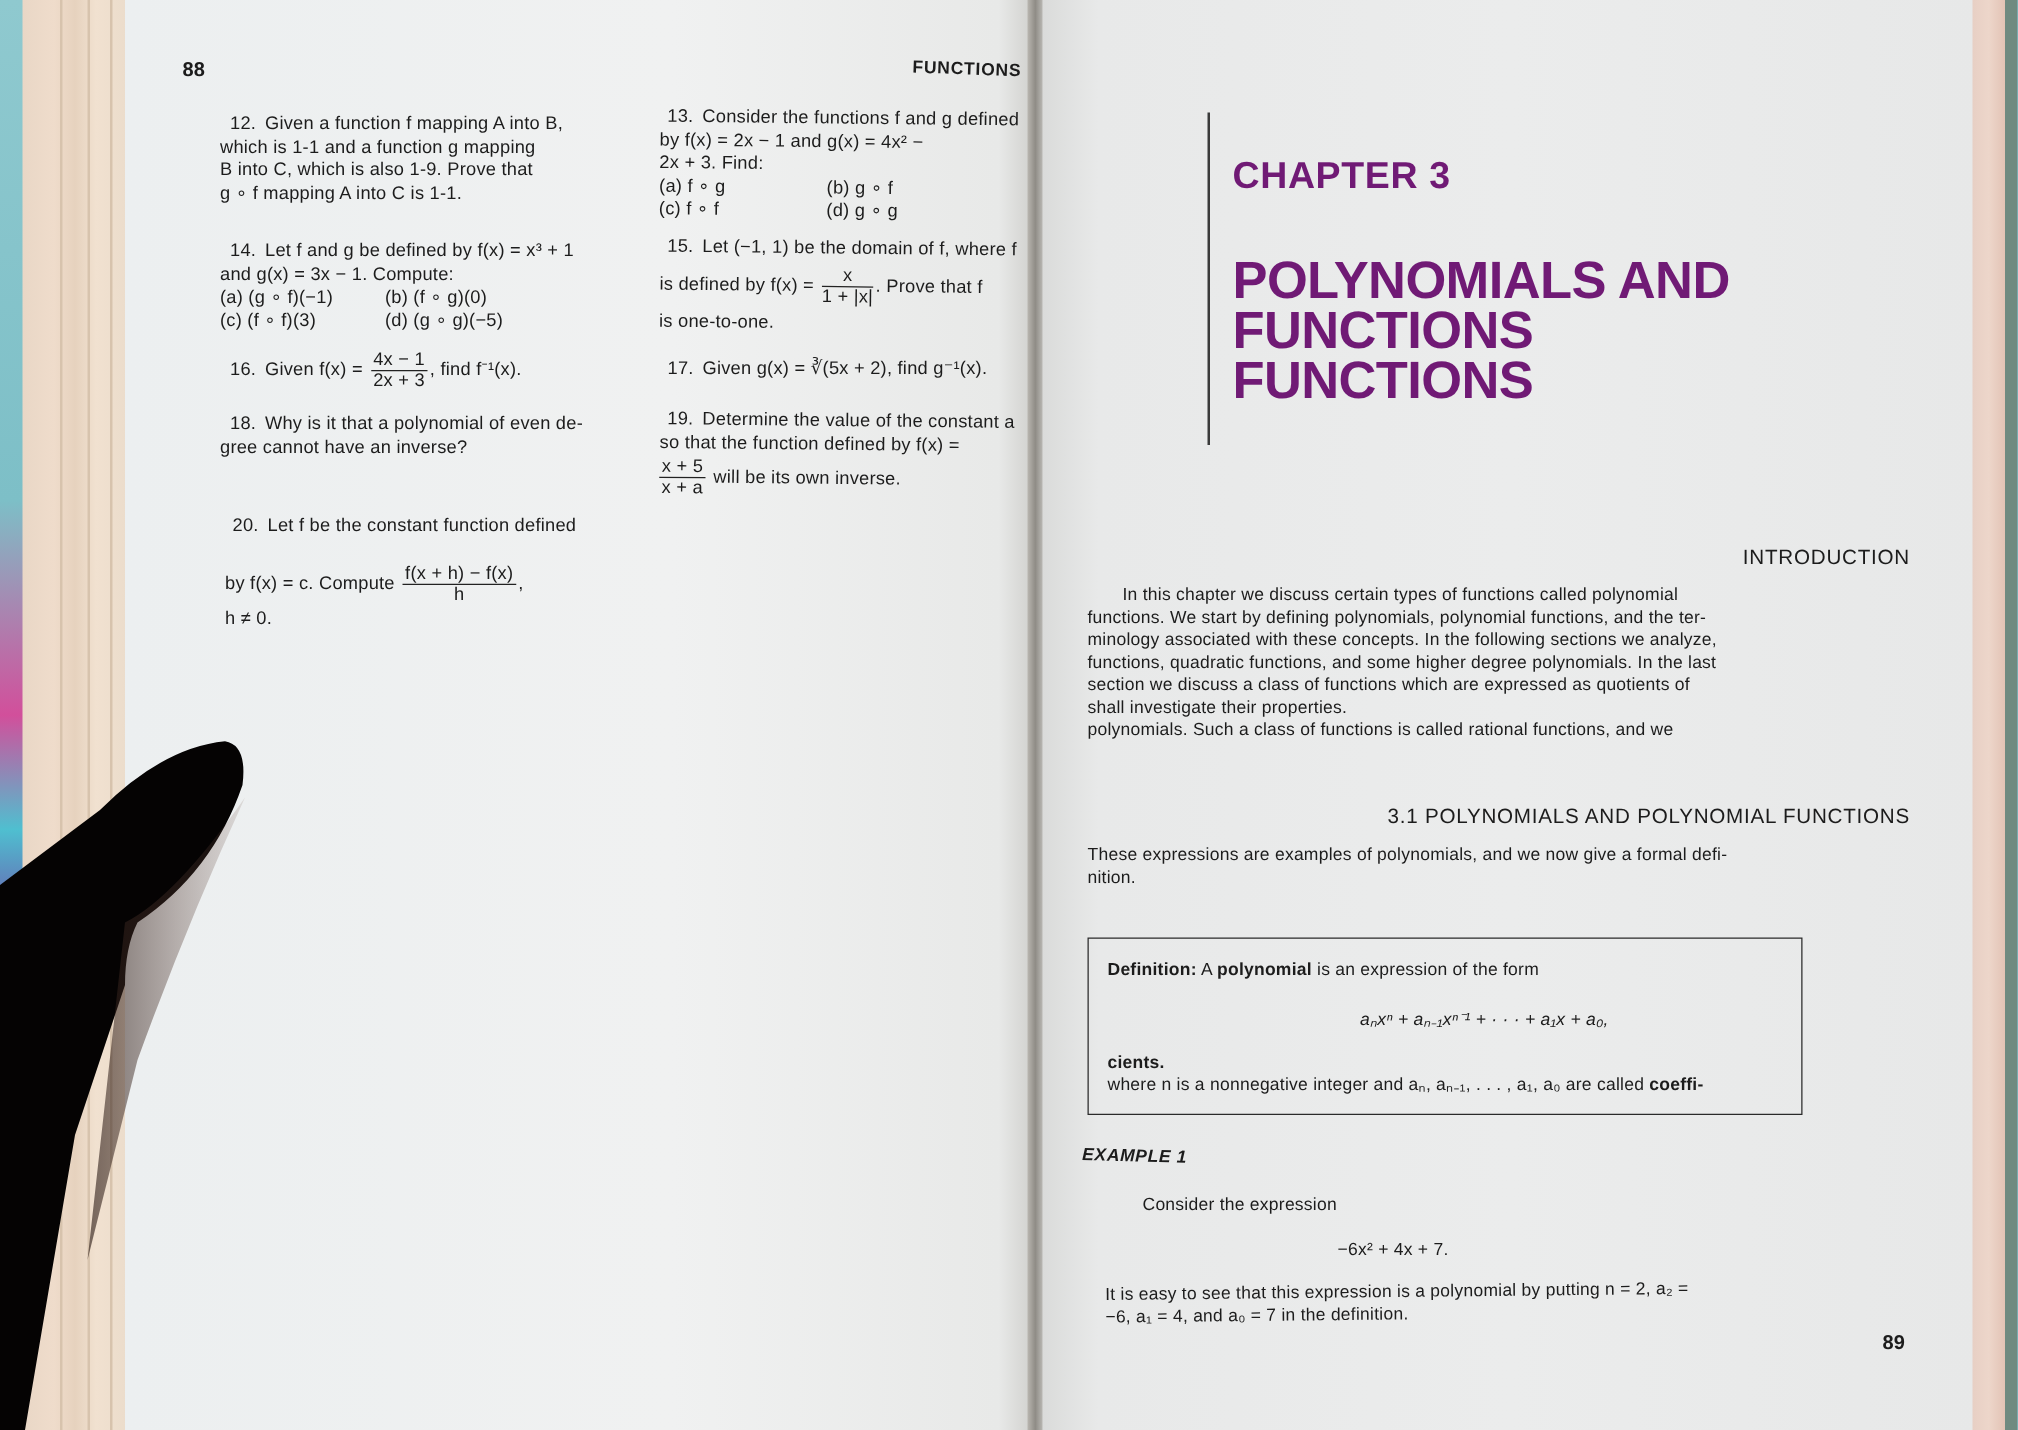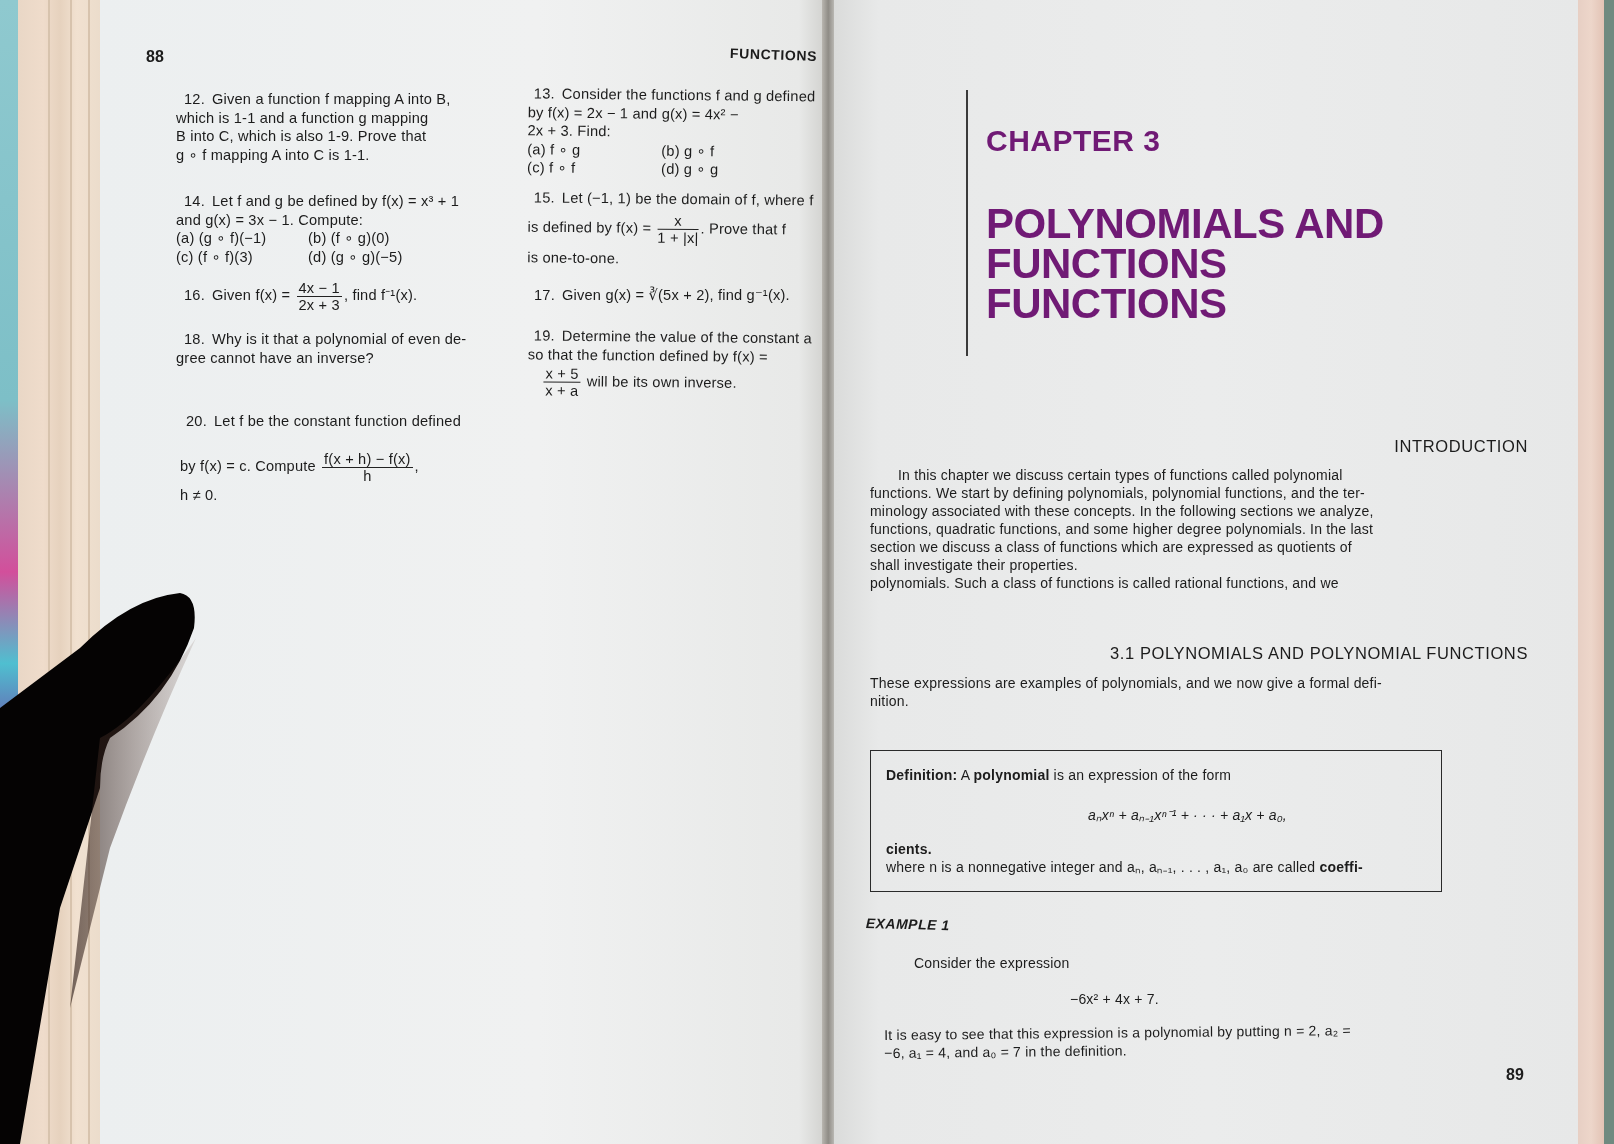--- a/index.html
+++ b/index.html
@@ -90,21 +90,21 @@
   <div style="padding-left:30px;margin-top:4px">is one-to-one.</div>
 </div>
 
 <div class="t" style="left:498px;top:286px">
   <span class="num">17.</span><span>Given g(x) = ∛(5x + 2), find g⁻¹(x).</span>
 </div>
 
 <div class="t" style="left:498px;top:326px;transform:rotate(0.6deg);transform-origin:left top">
   <div><span class="num">19.</span><span>Determine the value of the constant a</span></div>
   <div style="padding-left:30px">so that the function defined by f(x) =</div>
-  <div style="padding-left:30px;margin-top:2px"><span class="frac" style="margin-left:16px"><span class="n">x + 5</span><span>x + a</span></span> <span>will be its own inverse.</span></div>
+  <div style="padding-left:30px;margin-top:2px"><span class="frac" style="margin-left:0"><span class="n">x + 5</span><span>x + a</span></span> <span>will be its own inverse.</span></div>
 </div>
 
 <div class="chap-rule"></div>
 <div class="chap" style="top:124px;font-size:30px;letter-spacing:0.5px">CHAPTER 3</div>
 <div class="chap" style="top:204px;font-size:42px;line-height:40px;letter-spacing:-0.5px">
   <div>POLYNOMIALS AND</div>
   <div>FUNCTIONS</div>
   <div>FUNCTIONS</div>
 </div>
 

